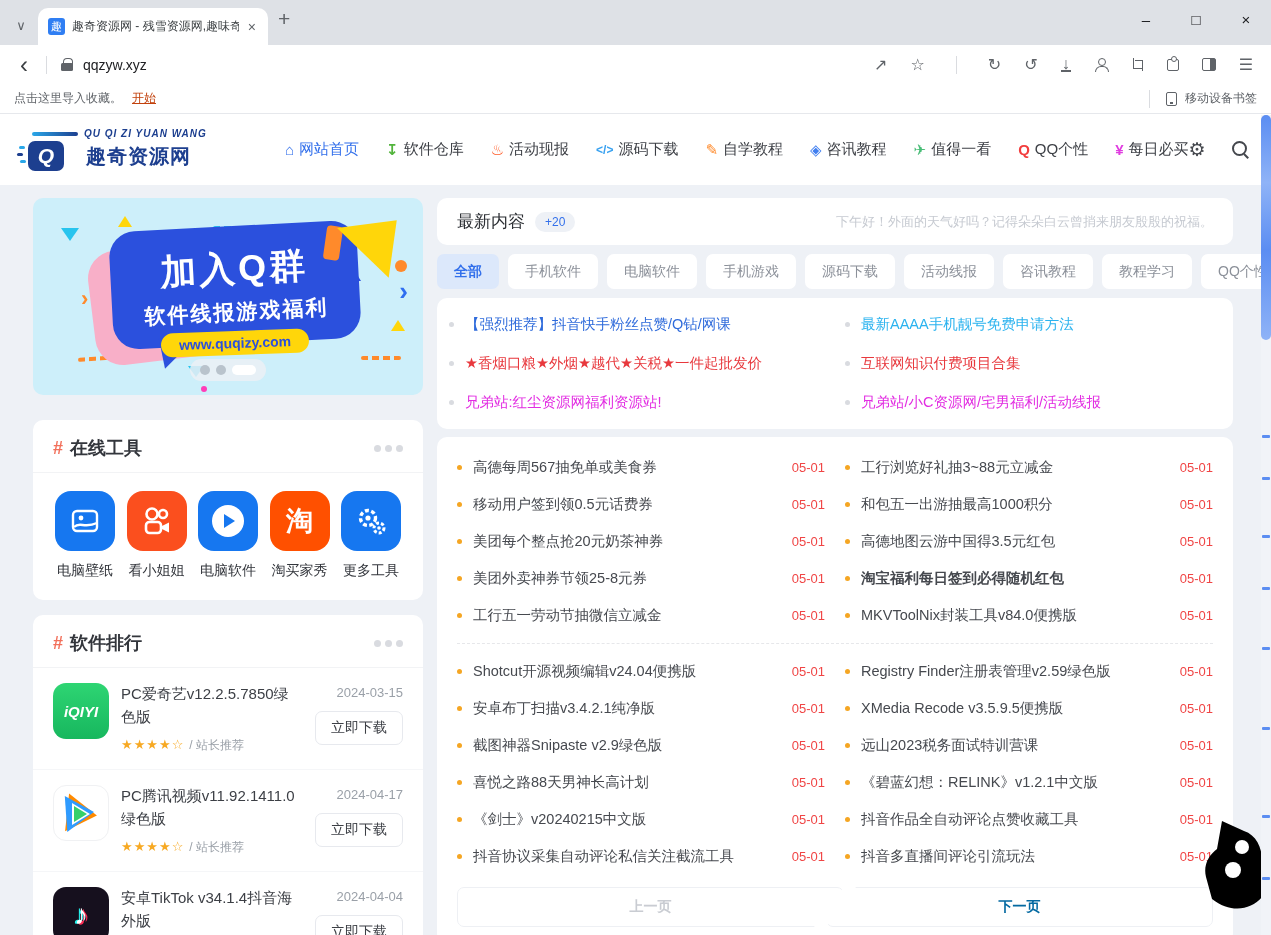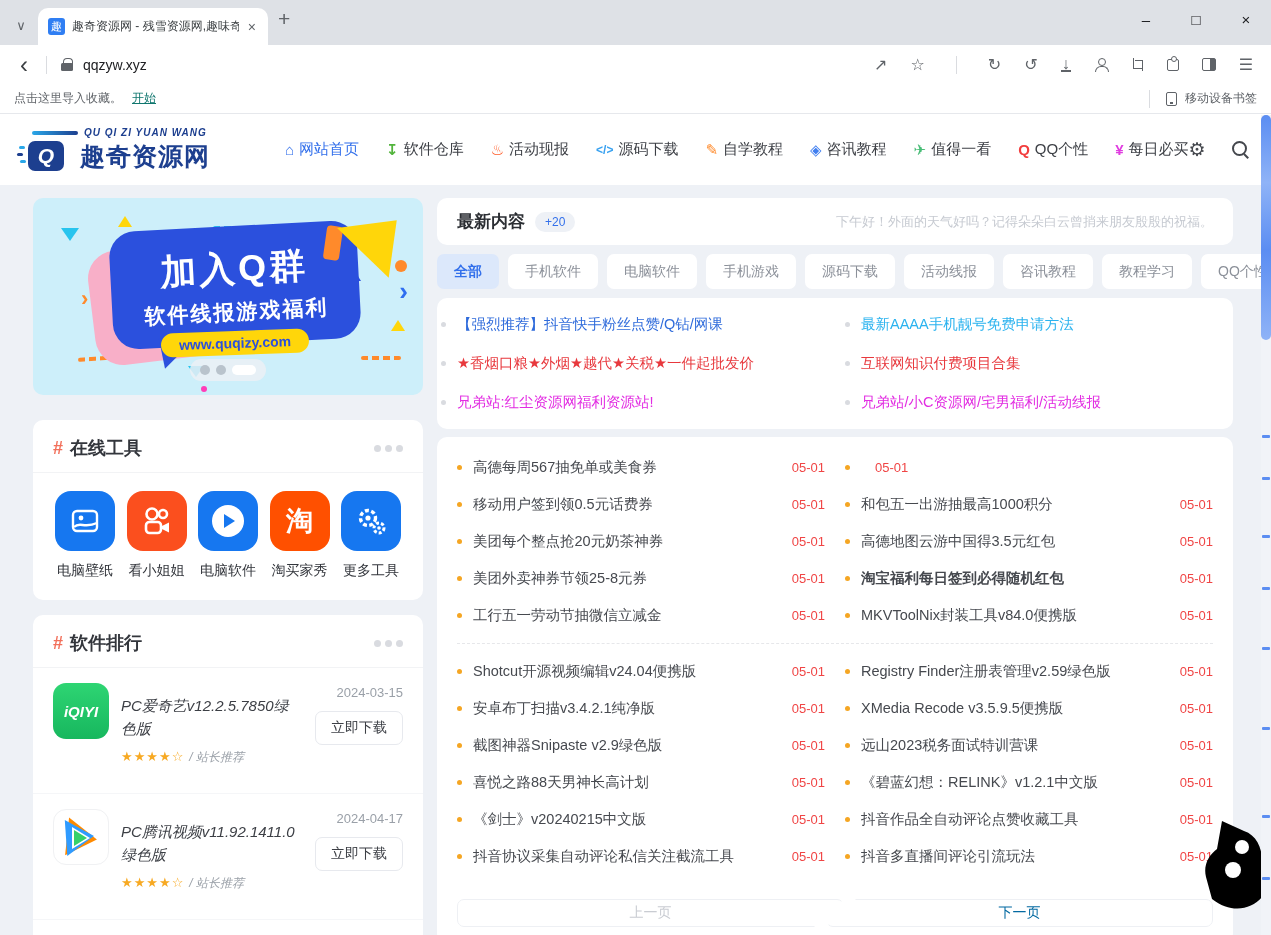--- a/index.html
+++ b/index.html
@@ -33,33 +33,33 @@
   .person-icon::before { content:""; position:absolute; top:0; left:4px; width:6px; height:6px; border:1.6px solid #5f6368; border-radius:50%; }
   .person-icon::after { content:""; position:absolute; bottom:0; left:1px; width:12px; height:5px; border:1.6px solid #5f6368; border-bottom:none; border-radius:6px 6px 0 0; }
   .crop-icon { position:relative; width:13px; height:13px; display:inline-block; }
   .crop-icon::before { content:""; position:absolute; left:2px; top:0; width:8px; height:10px; border-left:1.6px solid #5f6368; border-bottom:1.6px solid #5f6368; }
   .crop-icon::after { content:""; position:absolute; left:4px; top:2px; width:7px; height:10px; border-right:1.6px solid #5f6368; border-top:1.6px solid #5f6368; }
   .puzzle-icon { position:relative; width:12px; height:12px; border:1.6px solid #5f6368; border-radius:2px; display:inline-block; }
   .puzzle-icon::before { content:""; position:absolute; top:-4px; left:3px; width:4px; height:4px; border:1.5px solid #5f6368; border-radius:50%; background:#fff; }
   .split-icon { position:relative; width:14px; height:13px; border:1.6px solid #5f6368; border-radius:2px; display:inline-block; }
   .split-icon::before { content:""; position:absolute; right:0; top:0; width:5px; height:100%; background:#5f6368; }
   .bookmarks { height:30px; background:#fff; border-bottom:1px solid #e6e8ec; display:flex; align-items:center; padding:0 14px; font-size:12px; color:#5f6368; }
-  .start-link { color:#0f766e; text-decoration:underline; margin-left:10px; cursor:pointer; }
+  .start-link { color:#c2410c; text-decoration:underline; margin-left:10px; cursor:pointer; }
   .bm-right { margin-left:auto; display:flex; align-items:center; gap:8px; }
   .device-icon { width:11px; height:14px; border:1.5px solid #5f6368; border-radius:2px; position:relative; }
   .device-icon::after { content:""; position:absolute; bottom:1px; left:3px; width:3px; height:1.5px; background:#5f6368; }
   
   .site-header { height:71px; background:#fff; display:flex; align-items:center; padding:0 28px; }
   .logo { display:flex; flex-direction:column; width:205px; flex-shrink:0; }
   .logo-tagline { font-size:10px; font-weight:bold; font-style:italic; color:#1d3f8f; letter-spacing:1px; margin-left:56px; position:relative; }
   .logo-tagline::before { content:""; position:absolute; left:-52px; top:4px; width:46px; height:4px; background:linear-gradient(90deg,#2aa7e8,#1d3f8f); border-radius:2px; }
   .logo-row { display:flex; align-items:center; margin-top:2px; }
   .logo-q { width:36px; height:30px; background:#1d3f8f; color:#fff; border-radius:7px; font-size:21px; font-weight:bold; font-style:italic; display:flex; align-items:center; justify-content:center; position:relative; }
   .logo-q::before { content:""; position:absolute; left:-9px; top:5px; width:6px; height:3px; background:#2aa7e8; border-radius:2px; box-shadow:-2px 7px 0 #1d3f8f, 1px 14px 0 #2aa7e8; }
-  .logo-name { font-size:25px; font-weight:900; color:#1d3f8f; margin-left:16px; letter-spacing:1px; }
+  .logo-name { font-size:20px; font-weight:900; color:#1d3f8f; margin-left:22px; letter-spacing:1px; }
   .nav { display:flex; align-items:center; gap:27px; margin-left:52px; font-size:15px; color:#3c3f45; white-space:nowrap; }
   .nav-item { display:flex; align-items:center; gap:5px; cursor:pointer; }
   .nav-glyph { font-size:15px; font-weight:bold; font-style:normal; }
   .nav-item:nth-child(1) .nav-glyph { color:#3370eb; } .nav-item:nth-child(1) .nav-label { color:#3370eb; }
   .nav-item:nth-child(2) .nav-glyph { color:#52b43c; }
   .nav-item:nth-child(3) .nav-glyph { color:#ff5e2b; }
   .nav-item:nth-child(4) .nav-glyph { color:#38a1f0; font-size:12px; }
   .nav-item:nth-child(5) .nav-glyph { color:#ff8a2b; }
   .nav-item:nth-child(6) .nav-glyph { color:#3f7ef0; }
   .nav-item:nth-child(7) .nav-glyph { color:#49bd77; }
@@ -119,49 +119,49 @@
   .rank-item:last-child { border-bottom:none; }
   .app-icon { width:56px; height:56px; border-radius:13px; flex-shrink:0; display:flex; align-items:center; justify-content:center; position:relative; overflow:hidden; }
   .app-iqiyi { background:linear-gradient(180deg,#2ed573,#17b75e); color:#fff; font-weight:900; font-style:italic; font-size:15px; }
   .app-tv { background:#fff; border:1px solid #f0f1f3; }
   .tv-t { position:absolute; width:0; height:0; }
   .tv-t1 { left:13px; top:9px; border-top:19px solid transparent; border-bottom:19px solid transparent; border-left:30px solid #ff8a00; transform:rotate(6deg); }
   .tv-t2 { left:12px; top:9px; border-top:18px solid transparent; border-bottom:18px solid transparent; border-left:28px solid #2f9bff; transform:rotate(-4deg); }
   .tv-t3 { left:18px; top:17px; border-top:11px solid transparent; border-bottom:11px solid transparent; border-left:18px solid #fff; }
   .tv-t4 { left:20px; top:20px; border-top:8px solid transparent; border-bottom:8px solid transparent; border-left:13px solid #35d06b; }
   .app-tiktok { background:#16101e; color:#fff; font-size:28px; text-shadow:-2px 0 #25f4ee, 2px 1px #fe2c55; }
-  .rank-mid { flex:1; margin:12px 12px; min-width:0;font-style:italic; }
+  .rank-mid { flex:1; margin:0 12px; min-width:0; }
   .rank-name { font-size:15px; color:#3c3f45; line-height:1.5; }
   .rank-stars { margin-top:9px; font-size:13px; color:#f7a923; letter-spacing:1px; }
   .rank-note { color:#9aa0a8; font-size:12px; margin-left:5px; letter-spacing:0; }
   .rank-right { width:92px; flex-shrink:0; display:flex; flex-direction:column; align-items:flex-end; gap:11px; padding-top:2px; }
   .rank-date { color:#9aa0a8; font-size:13px; white-space:nowrap; }
   .dl-btn { border:1px solid #e7e9ee; border-radius:7px; padding:7px 15px; font-size:14px; color:#3c3f45; background:#fff; cursor:pointer; white-space:nowrap; }
   
   .latest-head { display:flex; align-items:center; padding:0 20px; height:47px; margin-bottom:9px; }
-  .latest-title { font-size:17px; font-weight:bold; color:#2b2e33; }
+  .latest-title { font-size:17px; font-weight:normal; color:#2b2e33; }
   .latest-badge { background:#eef1f6; color:#3370eb; font-size:12px; border-radius:11px; padding:3px 10px; margin-left:10px; }
   .greeting { margin-left:auto; color:#c6cad1; font-size:13px; white-space:nowrap; }
   .tabs-row { display:flex; gap:9px; margin-bottom:9px; }
   .tab-btn { background:#fff; border-radius:7px; padding:0 17px; height:35px; line-height:35px; font-size:14px; color:#8b9099; cursor:pointer; white-space:nowrap; }
   .tab-btn.active { background:#dce8fb; color:#3370eb; font-weight:bold; }
-  .promo-card { padding:7px 4px; margin-bottom:8px; }
+  .promo-card { padding:7px 12px; margin-bottom:8px; }
   .promo-grid { display:grid; grid-template-columns:1fr 1fr; column-gap:20px; }
   .promo-item { display:flex; align-items:center; height:39px; font-size:14.5px; cursor:pointer; overflow:hidden; white-space:nowrap; }
   .p-bullet { width:5px; height:5px; border-radius:50%; background:#d9dbe0; margin-right:11px; flex-shrink:0; }
   .c-blue { color:#2f6bdb; } .c-red { color:#e8383d; } .c-magenta { color:#e22ce2; } .c-cyan { color:#2bb3ef; }
   .list-card { padding:12px 20px 16px; }
   .list-grid { display:grid; grid-template-columns:1fr 1fr; column-gap:20px; }
   .list-item { display:flex; align-items:center; height:37px; font-size:14.5px; color:#46494f; cursor:pointer; min-width:0; }
   .l-bullet { width:5px; height:5px; border-radius:50%; background:#f5a623; margin-right:11px; flex-shrink:0; }
   .l-title { flex:1; white-space:nowrap; overflow:hidden; text-overflow:ellipsis; }
   .l-title.bold { font-weight:bold; }
   .l-date { color:#f04545; font-size:13px; margin-left:14px; flex-shrink:0; }
   .dashed-sep { border-top:1px dashed #e6e7ea; margin:9px 0; }
-  .pager { display:flex; margin-top:24px; height:28px; }
+  .pager { display:flex; margin-top:12px; height:40px;font-weight:bold; }
   .pager-btn { flex:1; display:flex; align-items:center; justify-content:center; font-size:14px; background:#fff; border:1px solid #eef0f4; cursor:pointer; }
   .pager-prev { color:#c9ccd2; border-radius:7px; clip-path:polygon(0 0,100% 0,calc(100% - 30px) 100%,0 100%); }
   .pager-next { color:#0369a1; border-radius:7px; clip-path:polygon(30px 0,100% 0,100% 100%,0 100%); margin-left:-18px; }
   
   .cat-widget { position:absolute; right:9px; bottom:24px; width:58px; height:92px; cursor:pointer; }
   .scrollbar { position:absolute; right:0; top:115px; bottom:0; width:10px; background:#f1f3f8; }
   .sb-thumb { position:absolute; top:0; left:0; width:10px; height:225px; border-radius:5px; background:linear-gradient(180deg,#5b8df2 0%,#8fb3f7 30%,#5b8df2 60%,#8fb3f7 100%); cursor:grab; }
   .sb-mark { position:absolute; left:1px; width:8px; height:3px; background:#5b8df2; border-radius:1px; }
 </style>
 </head>
@@ -460,20 +460,21 @@
 
     <div class="card list-card">
       <div class="list-grid">
         <div class="list-item">
             <i class="l-bullet"></i>
             <span class="l-title">高德每周567抽免单或美食券</span>
             <span class="l-date">05-01</span>
           </div>
         <div class="list-item">
             <i class="l-bullet"></i>
+            <span class="l-title">工行浏览好礼抽3~88元立减金</span>
             <span class="l-date">05-01</span>
           </div>
         <div class="list-item">
             <i class="l-bullet"></i>
             <span class="l-title">移动用户签到领0.5元话费券</span>
             <span class="l-date">05-01</span>
           </div>
         <div class="list-item">
             <i class="l-bullet"></i>
             <span class="l-title">和包五一出游抽最高1000积分</span>

